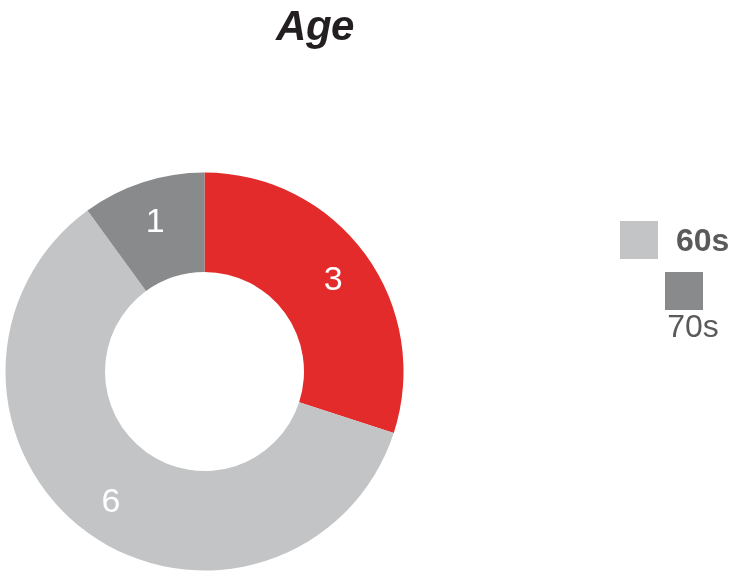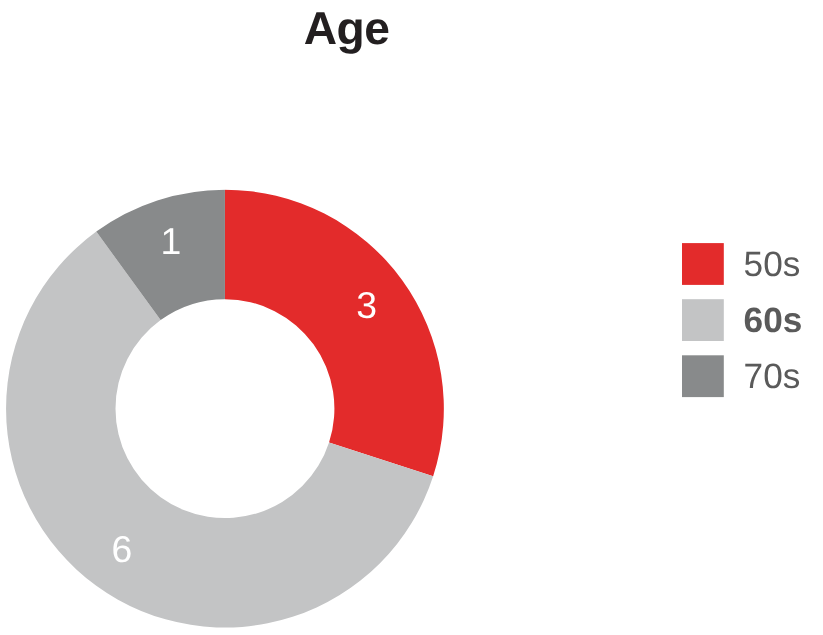--- a/index.html
+++ b/index.html
@@ -24,20 +24,21 @@
     left: 0;
     top: 4px;
     width: 630px;
     text-align: center;
     font-size: 42px;
     font-weight: bold;
     color: #231f20;
     letter-spacing: -0.5px;
     line-height: 1.05;
     white-space: pre;
+    font-style: italic;
   }
   
   #donut-wrap {
     position: absolute;
     left: 5px;
     top: 172px;
     width: 399px;
     height: 399px;
   }
   #donut-svg {
@@ -58,21 +59,21 @@
     left: 620px;
     top: 221px;
     width: 128px;
   }
   .legend-row {
     display: flex;
     align-items: center;
     height: 38px;
     margin-bottom: 13px;
   }
-  .legend-row:last-child { margin-bottom: 0; }
+  .legend-row:last-child { margin-bottom: 0; flex-direction: column; }
   .legend-swatch {
     width: 38px;
     height: 38px;
     flex: 0 0 38px;
   }
   .legend-label {
     margin-left: 18px;
     font-size: 32px;
     color: #5a5a5a;
     line-height: 1;
@@ -96,24 +97,20 @@
       <g id="slice-labels">
           <text x="328.29550550449164" y="105.92458783503828" class="slice-label" fill="#ffffff">3</text>
           <text x="105.9245878350383" y="328.29550550449164" class="slice-label" fill="#ffffff">6</text>
           <text x="150.30449449550835" y="48.09180260581158" class="slice-label" fill="#ffffff">1</text>
         </g>
     </svg>
   </div>
 
   <div id="legend">
       <div class="legend-row">
-        <span class="legend-swatch" style="background: rgb(227, 43, 43);"></span>
-        <span class="legend-label" style="color: rgb(90, 90, 90);">50s</span>
-      </div>
-      <div class="legend-row">
         <span class="legend-swatch" style="background: rgb(195, 196, 197);"></span>
         <span class="legend-label" style="color: rgb(90, 90, 90); font-weight: bold;">60s</span>
       </div>
       <div class="legend-row">
         <span class="legend-swatch" style="background: rgb(136, 138, 139);"></span>
         <span class="legend-label" style="color: rgb(90, 90, 90);">70s</span>
       </div>
     </div>
 
 </div>

